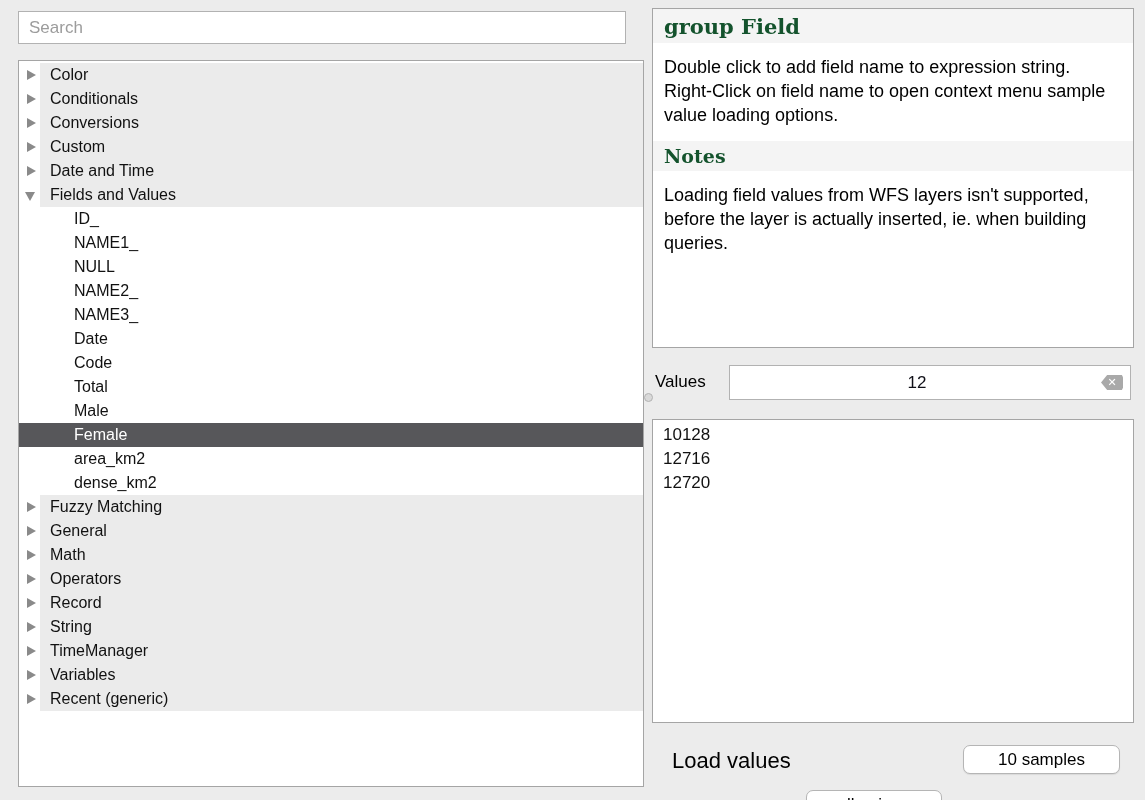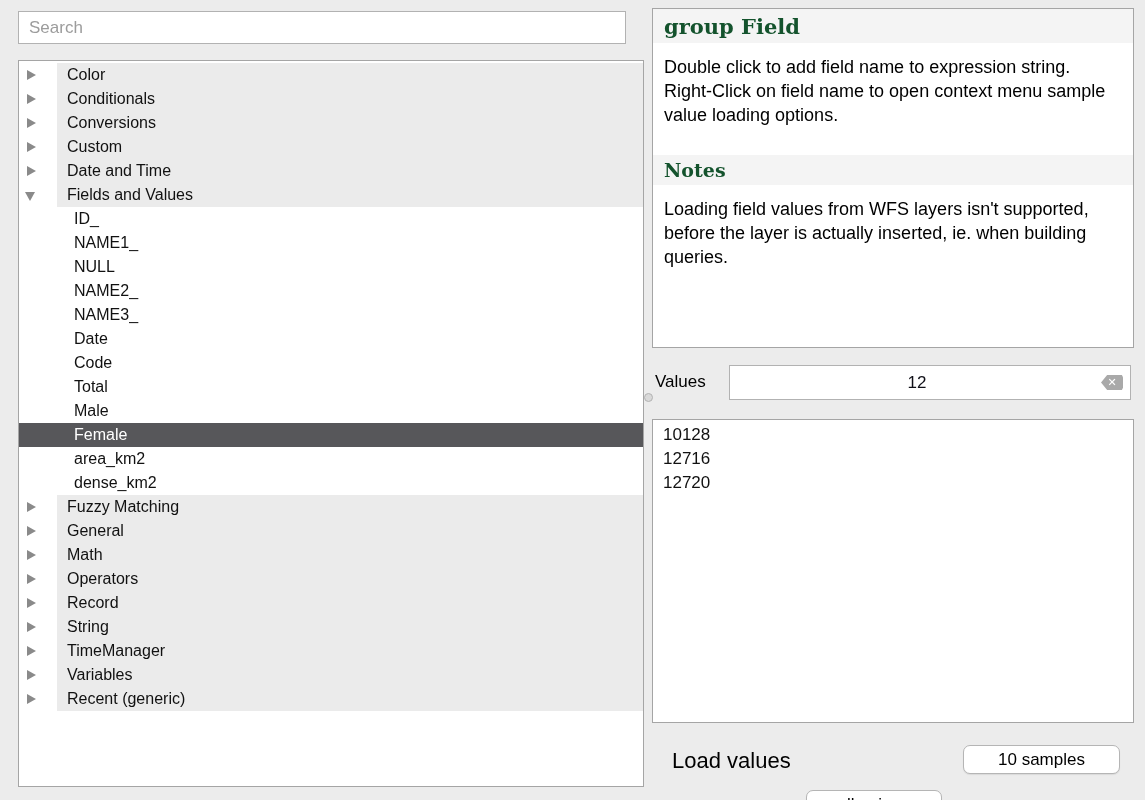--- a/index.html
+++ b/index.html
@@ -25,21 +25,21 @@
   }
   .search-input::placeholder { color: #9c9c9c; opacity: 1; }
 
   .tree {
     left: 18px; top: 60px; width: 626px; height: 727px;
     background: #fff; border: 1px solid #a5a5a5;
     box-sizing: border-box; padding-top: 2px; overflow: hidden;
   }
   .tree-row { position: relative; height: 24px; cursor: default; }
   .tree-band {
-    margin-left: 38px; height: 24px; background: #ebebeb;
+    margin-left: 21px; height: 24px; background: #ebebeb;
     display: flex; align-items: center; padding-left: 10px;
     font-size: 16px; color: #111; white-space: nowrap;
   }
   .arrow { position: absolute; width: 0; height: 0; }
   .arrow.collapsed {
     left: 8px; top: 7px;
     border-left: 9px solid #8a8a8a;
     border-top: 5px solid transparent;
     border-bottom: 5px solid transparent;
   }
@@ -68,21 +68,21 @@
     background: #fff; border: 1px solid #a5a5a5; box-sizing: border-box;
     overflow: hidden;
   }
   .help-strip {
     background: #f4f4f4; display: flex; align-items: center;
     padding-left: 11px;
     font-family: "DejaVu Serif", "Liberation Serif", serif;
     font-weight: bold; color: #14532d;
   }
   .help-strip.title { height: 34px; font-size: 21px; }
-  .help-strip.notes { height: 30px; font-size: 19px; margin-top: 28px; }
+  .help-strip.notes { height: 30px; font-size: 19px; margin-top: 14px; }
   .help-para {
     margin: 12px 14px 0 11px; font-size: 18px; line-height: 24px; color: #000;
   }
 
   
   .values-label { left: 655px; top: 372px; font-size: 17px; color: #000; }
   .values-input-wrap { left: 729px; top: 365px; width: 402px; height: 35px; }
   .values-input {
     width: 100%; height: 100%; box-sizing: border-box;
     border: 1px solid #b2b2b2; background: #fff;

